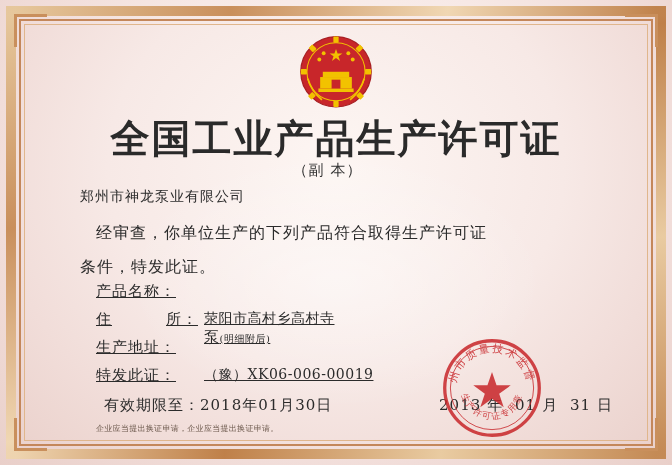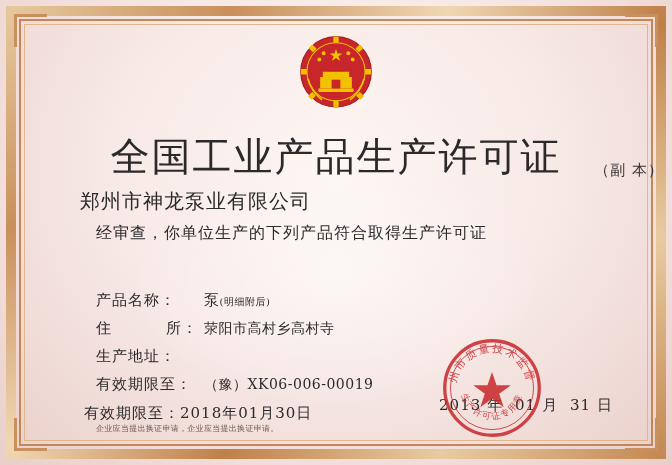--- a/index.html
+++ b/index.html
@@ -60,48 +60,48 @@
     left: 50%;
     transform: translateX(-50%);
     top: 26px;
     width: 88px;
     height: 88px;
   }
 
   
   .title {
     position: absolute;
-    top: 130px;
+    top: 112px;
     left: 0; right: 0;
     text-align: center;
     font-family: "DejaVu Serif", serif;
-    font-weight: normal;
+    font-weight: bold;
     font-size: 39px;
     letter-spacing: 2px;
     color: #2a2a2a;
     white-space: nowrap;
   }
   .subtitle {
     position: absolute;
     top: 161px;
-    left: 0; right: 8px;
-    text-align: right;
+    left: 0; right: 17px;
+    text-align: center;
     font-family: "DejaVu Serif", serif;
     font-size: 15px;
     color: #333;
     letter-spacing: 1px;
   }
 
   
   .company {
     position: absolute;
     left: 80px;
     top: 188px;
     font-family: "DejaVu Serif", serif;
-    font-size: 20px;
+    font-size: 14px;
     color: #2b2b2b;
     letter-spacing: 1px;
   }
   .para {
     position: absolute;
     left: 96px;
     right: 56px;
     top: 216px;
     font-family: "DejaVu Serif", serif;
     font-size: 16px;
@@ -113,25 +113,26 @@
 
   
   .fields {
     position: absolute;
     left: 96px;
     right: 40px;
     top: 282px;
   }
   .row {
     display: flex;
-    align-items: flex-end;
+    align-items: flex-start;
     height: 28px;
     font-family: "DejaVu Serif", serif;
     font-size: 15px;
     color: #2b2b2b;
+    text-decoration: underline;
   }
   .row .label {
     width: 108px;
     flex: 0 0 108px;
     letter-spacing: 1px;
   }
   .row .label.spread {
     display: flex;
     justify-content: space-between;
     padding-right: 6px;
@@ -143,27 +144,26 @@
     letter-spacing: 0.5px;
   }
   .row .value .small {
     font-size: 10px;
   }
   .row.product .value { font-size: 15px; margin-top: 46px; }
 
   
   .validity {
     position: absolute;
-    left: 84px;
+    left: 104px;
     top: 396px;
     font-family: "DejaVu Serif", serif;
     font-size: 15px;
     letter-spacing: 1px;
     color: #2b2b2b;
-    margin-top: 8px;
   }
   .issue-date {
     position: absolute;
     right: 56px;
     top: 396px;
     font-family: "DejaVu Serif", serif;
     font-size: 15px;
     letter-spacing: 1px;
     color: #2b2b2b;
     white-space: nowrap;
@@ -254,20 +254,21 @@
     </svg>
   </div>
 
   <div class="title">全国工业产品生产许可证</div>
   <div class="subtitle">（副 本）</div>
 
   <div class="company">郑州市神龙泵业有限公司</div>
 
   <div class="para">
     <span>经审查，你单位生产的下列产品符合取得生产许可证</span>
+    <span class="l2">条件，特发此证。</span>
   </div>
 
   <div class="fields">
 
     <div class="row product">
       <div class="label">产品名称：</div>
       <div class="value">
         <span>泵</span><span class="small">(明细附后)</span>
       </div>
     </div>
@@ -278,21 +279,21 @@
         <span>所：</span>
       </div>
       <div class="value">荥阳市高村乡高村寺</div>
     </div>
 
     <div class="row">
       <div class="label">生产地址：</div>
     </div>
 
     <div class="row">
-      <div class="label">有效期限至：</div>
+      <div class="label">特发此证：</div>
       <div class="value">（豫）XK06-006-00019</div>
     </div>
 
   </div>
 
   <div class="validity">有效期限至：2018年01月30日</div>
 
   <div class="issue-date">
     <span>2013</span><span>年</span>
     <span>01</span><span>月</span>

